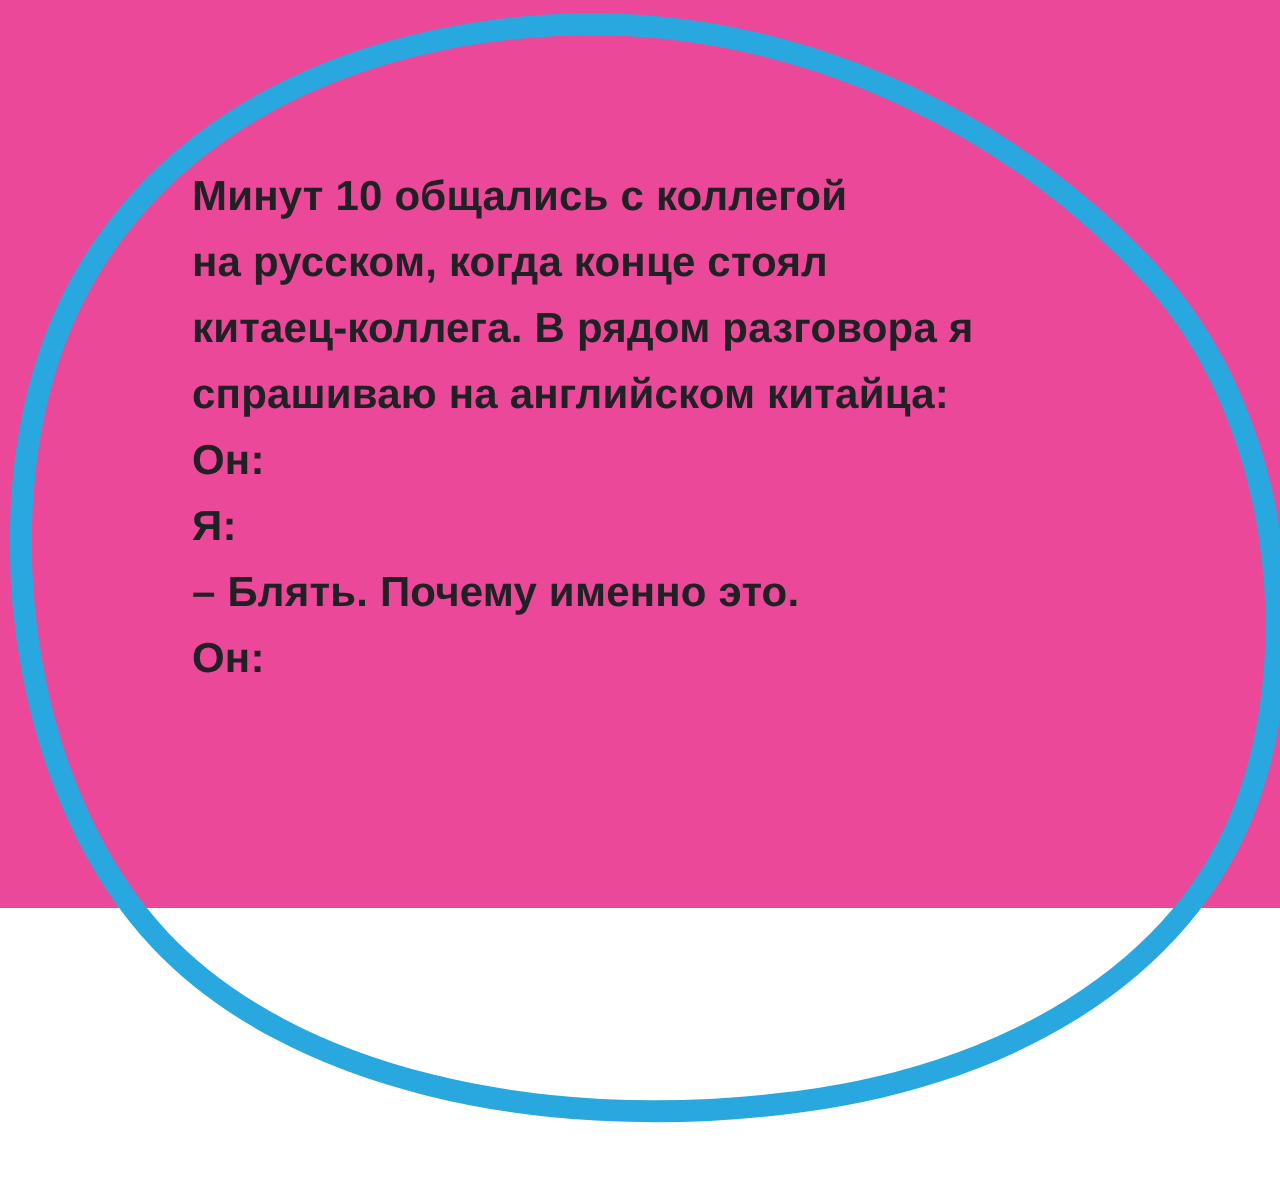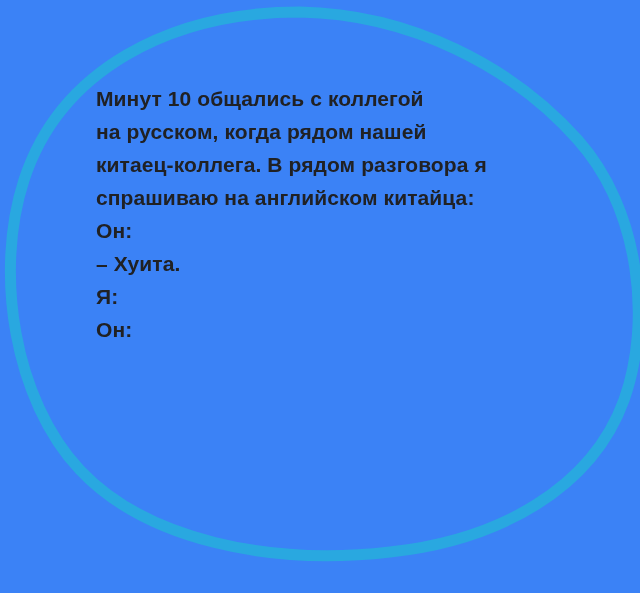--- a/index.html
+++ b/index.html
@@ -21,22 +21,22 @@
     height: 593px;
     background: #ffffff;
   }
 
   
   .card {
     position: absolute;
     left: 0;
     top: 0;
     width: 640px;
-    height: 593px;
-    background: #3b82f6;
+    height: 454px;
+    background: #ec4899;
   }
 
   
   .circle-annotation {
     position: absolute;
     left: 0px;
     top: 0px;
     width: 640px;
     height: 593px;
     pointer-events: none;
@@ -66,26 +66,26 @@
 </head>
 <body>
 
 <div id="page">
 
   <div class="card">
 
     <div class="text-block">
       <p class="para">
         <span class="line">Минут 10 общались с коллегой</span>
-        <span class="line">на русском, когда рядом нашей</span>
+        <span class="line">на русском, когда конце стоял</span>
         <span class="line">китаец-коллега. В рядом разговора я</span>
         <span class="line">спрашиваю на английском китайца:</span>
         <span class="line">Он:</span>
-        <span class="line">– Хуита.</span>
         <span class="line">Я:</span>
+        <span class="line">– Блять. Почему именно это.</span>
         <span class="line">Он:</span>
       </p>
     </div>
 
   </div>
 
   <svg class="circle-annotation" viewBox="0 0 640 593" xmlns="http://www.w3.org/2000/svg">
     <path d="M 300 12
              C 170 12, 60 70, 24 180
              C -6 272, 14 400, 80 470

